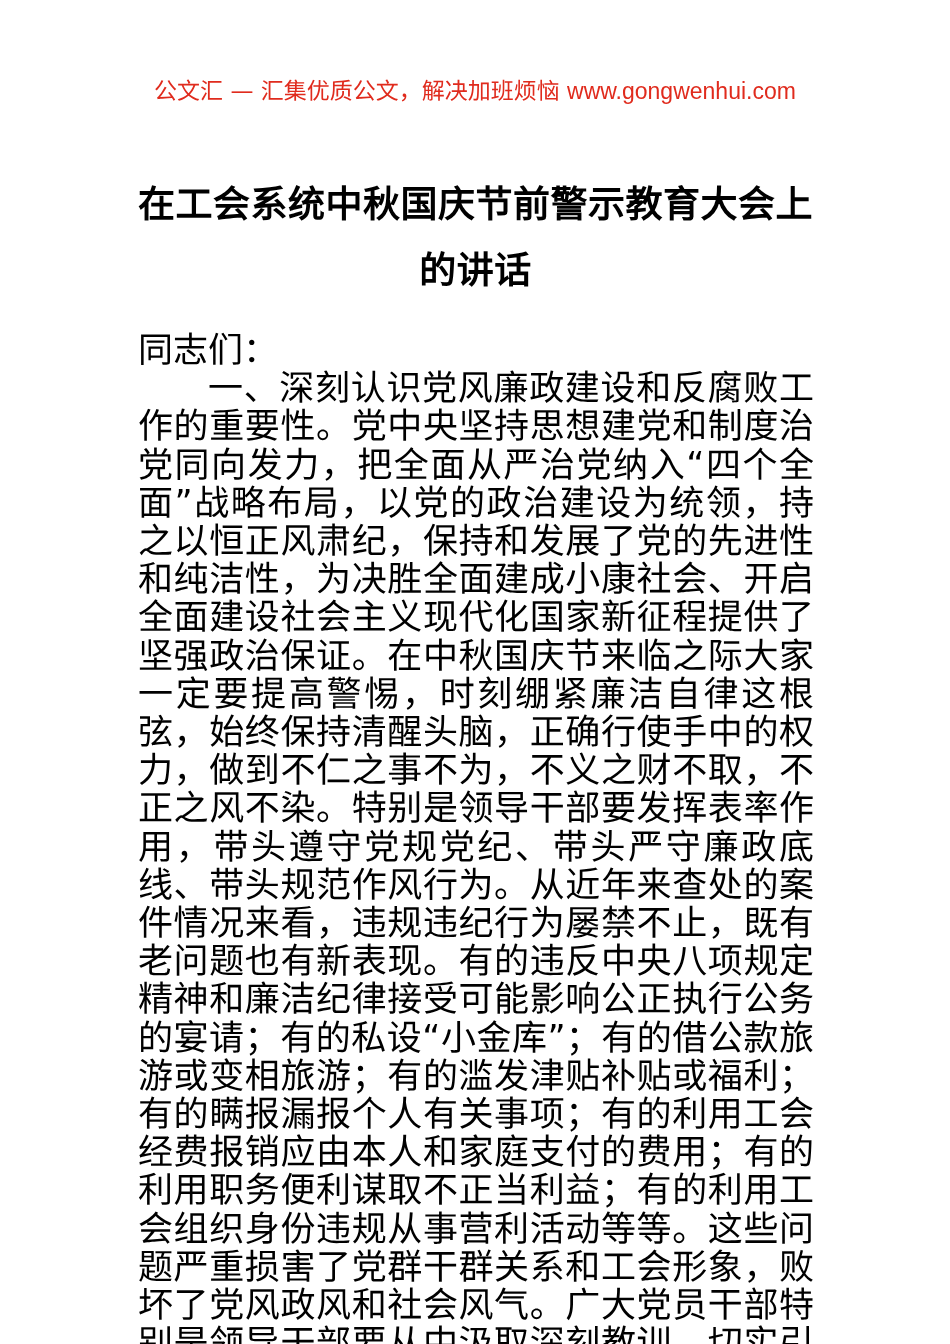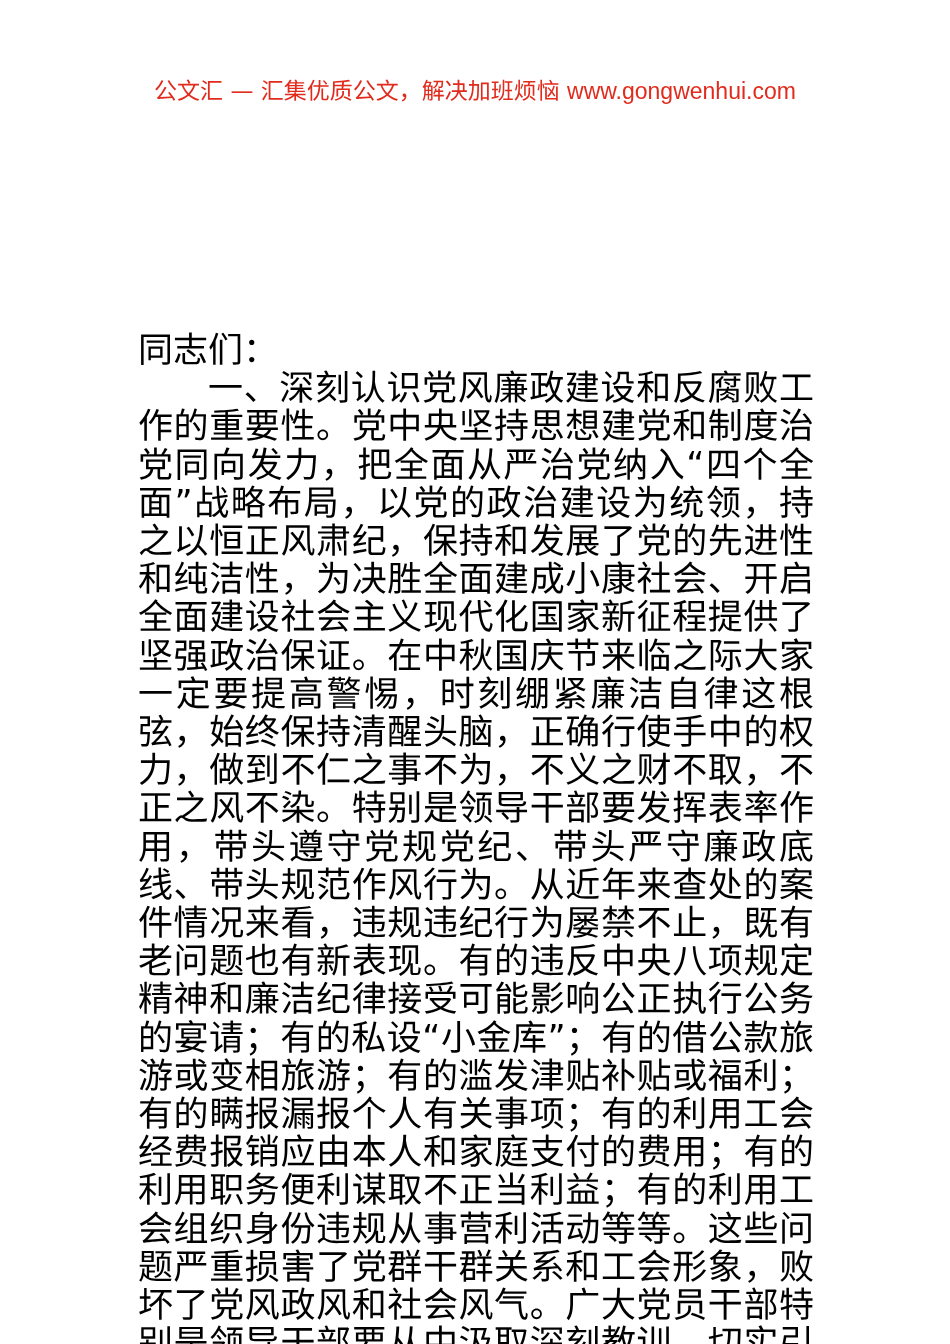--- a/index.html
+++ b/index.html
@@ -91,19 +91,20 @@
 </style>
 </head>
 <body>
 
 <div class="page">
 
   <div class="watermark">
     <span class="wm-cn">公文汇 — 汇集优质公文，解决加班烦恼 </span><span class="wm-url">www.gongwenhui.com</span>
   </div>
 
+  <div class="doc-title">在工会系统中秋国庆节前警示教育大会上的讲话</div>
 
   <div class="body-block">
     <p class="noindent">同志们：</p>
     <p class="indent">一、深刻认识党风廉政建设和反腐败工作的重要性。党中央坚持思想建党和制度治党同向发力，把全面从严治党纳入“四个全面”战略布局，以党的政治建设为统领，持之以恒正风肃纪，保持和发展了党的先进性和纯洁性，为决胜全面建成小康社会、开启全面建设社会主义现代化国家新征程提供了坚强政治保证。在中秋国庆节来临之际大家一定要提高警惕，时刻绷紧廉洁自律这根弦，始终保持清醒头脑，正确行使手中的权力，做到不仁之事不为，不义之财不取，不正之风不染。特别是领导干部要发挥表率作用，带头遵守党规党纪、带头严守廉政底线、带头规范作风行为。从近年来查处的案件情况来看，违规违纪行为屡禁不止，既有老问题也有新表现。有的违反中央八项规定精神和廉洁纪律接受可能影响公正执行公务的宴请；有的私设“小金库”；有的借公款旅游或变相旅游；有的滥发津贴补贴或福利；有的瞒报漏报个人有关事项；有的利用工会经费报销应由本人和家庭支付的费用；有的利用职务便利谋取不正当利益；有的利用工会组织身份违规从事营利活动等等。这些问题严重损害了党群干群关系和工会形象，败坏了党风政风和社会风气。广大党员干部特别是领导干部要从中汲取深刻教训，切实引以为戒、举一反三、警钟长鸣。</p>
   </div>
 
 </div>
 
 </body></html>

